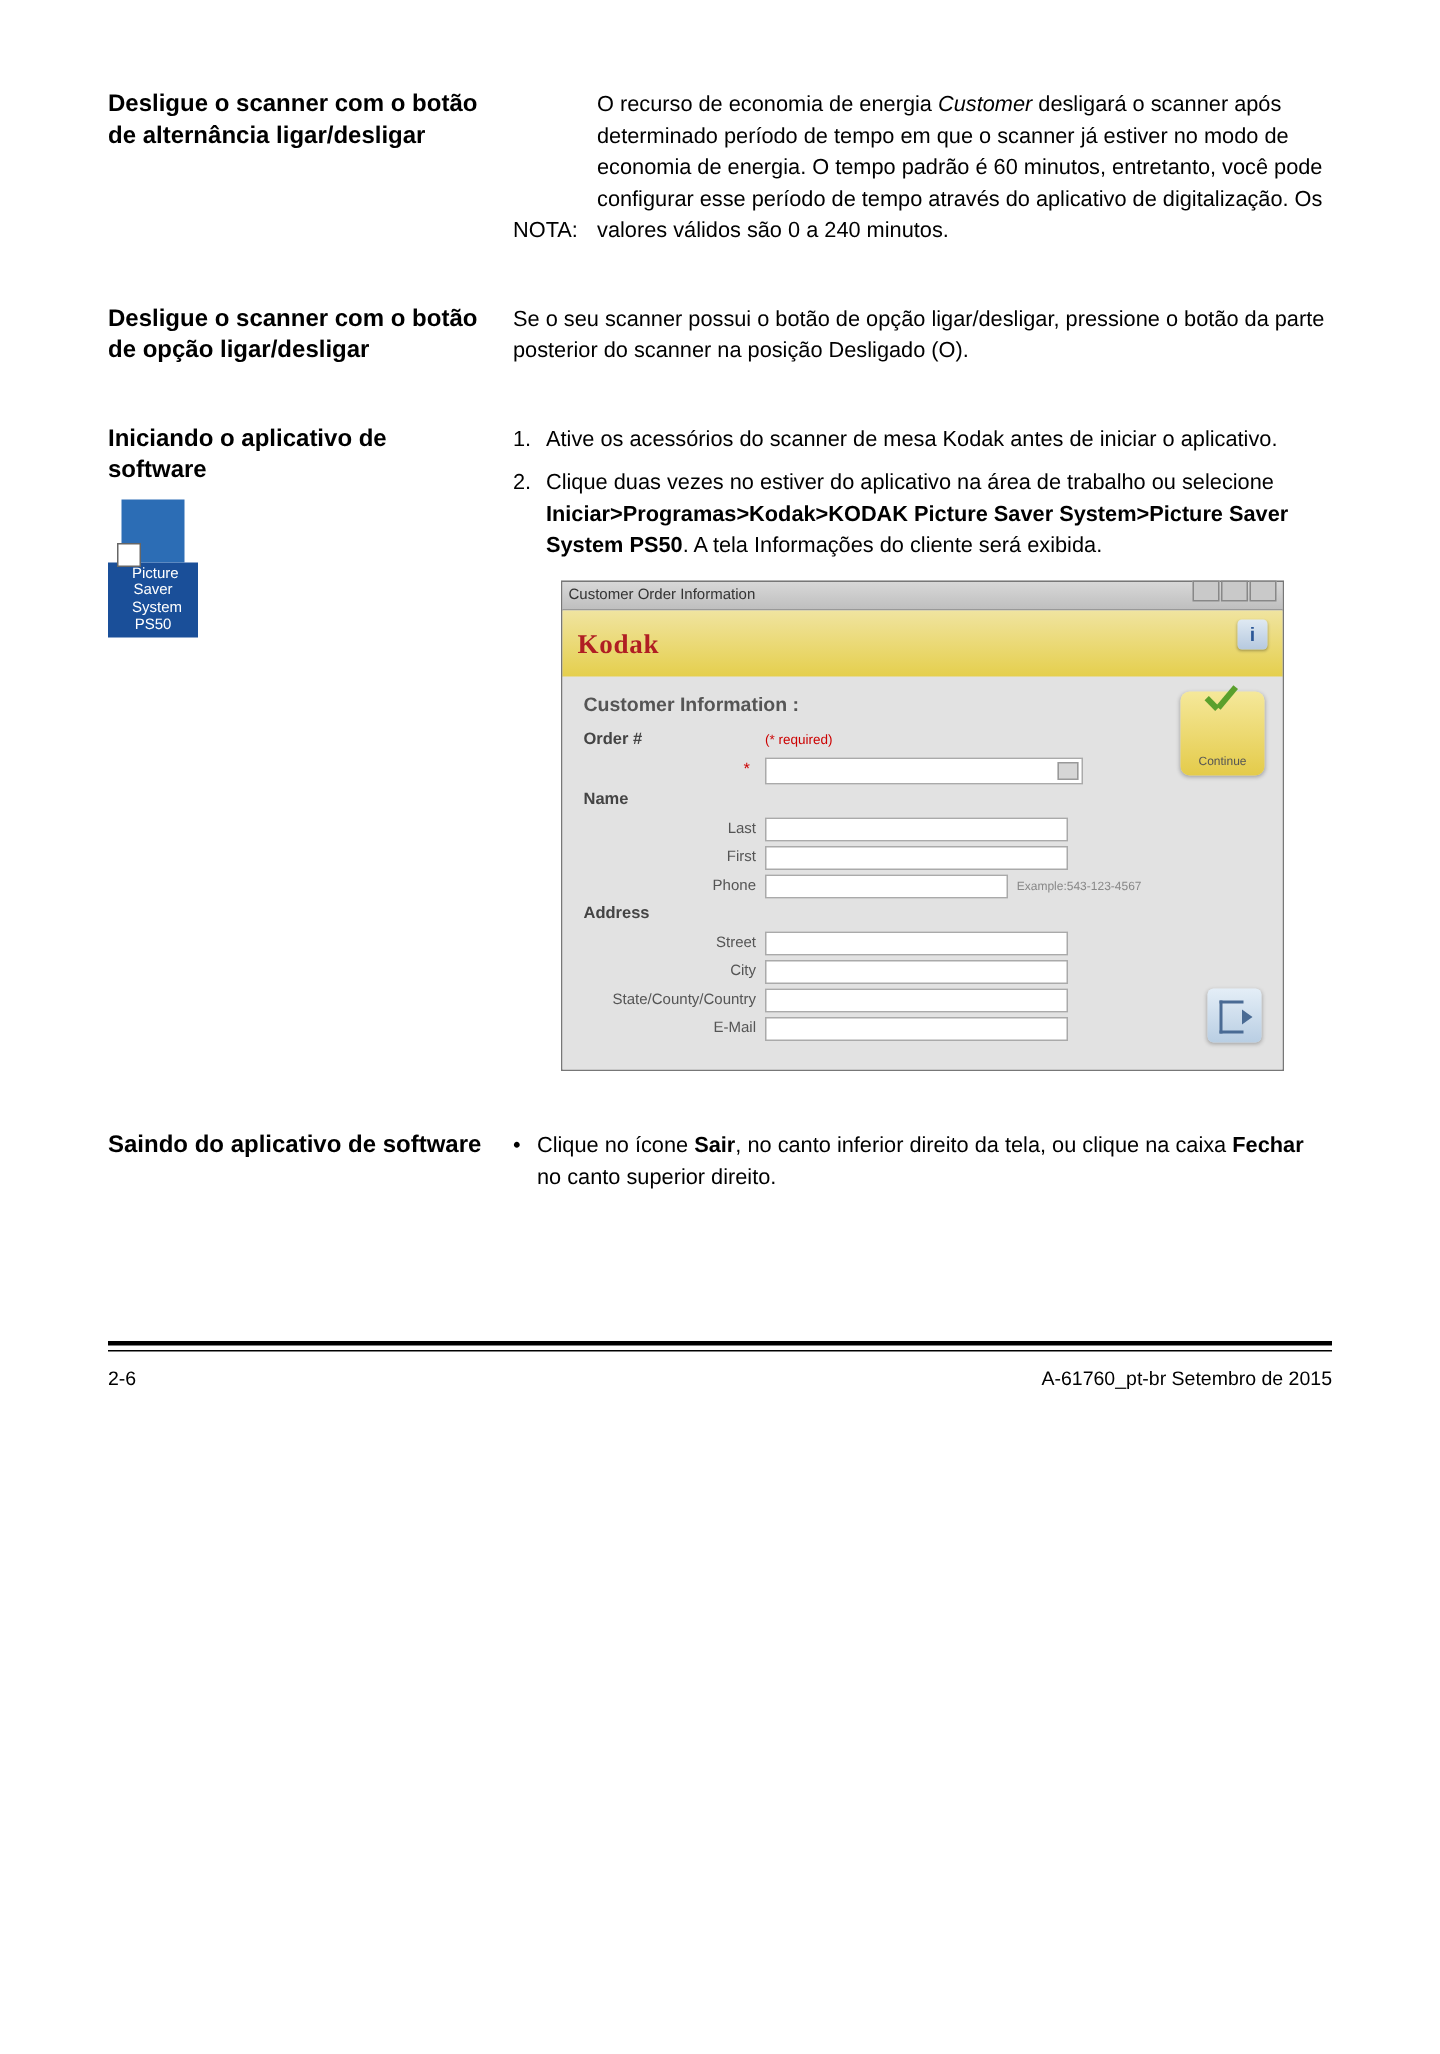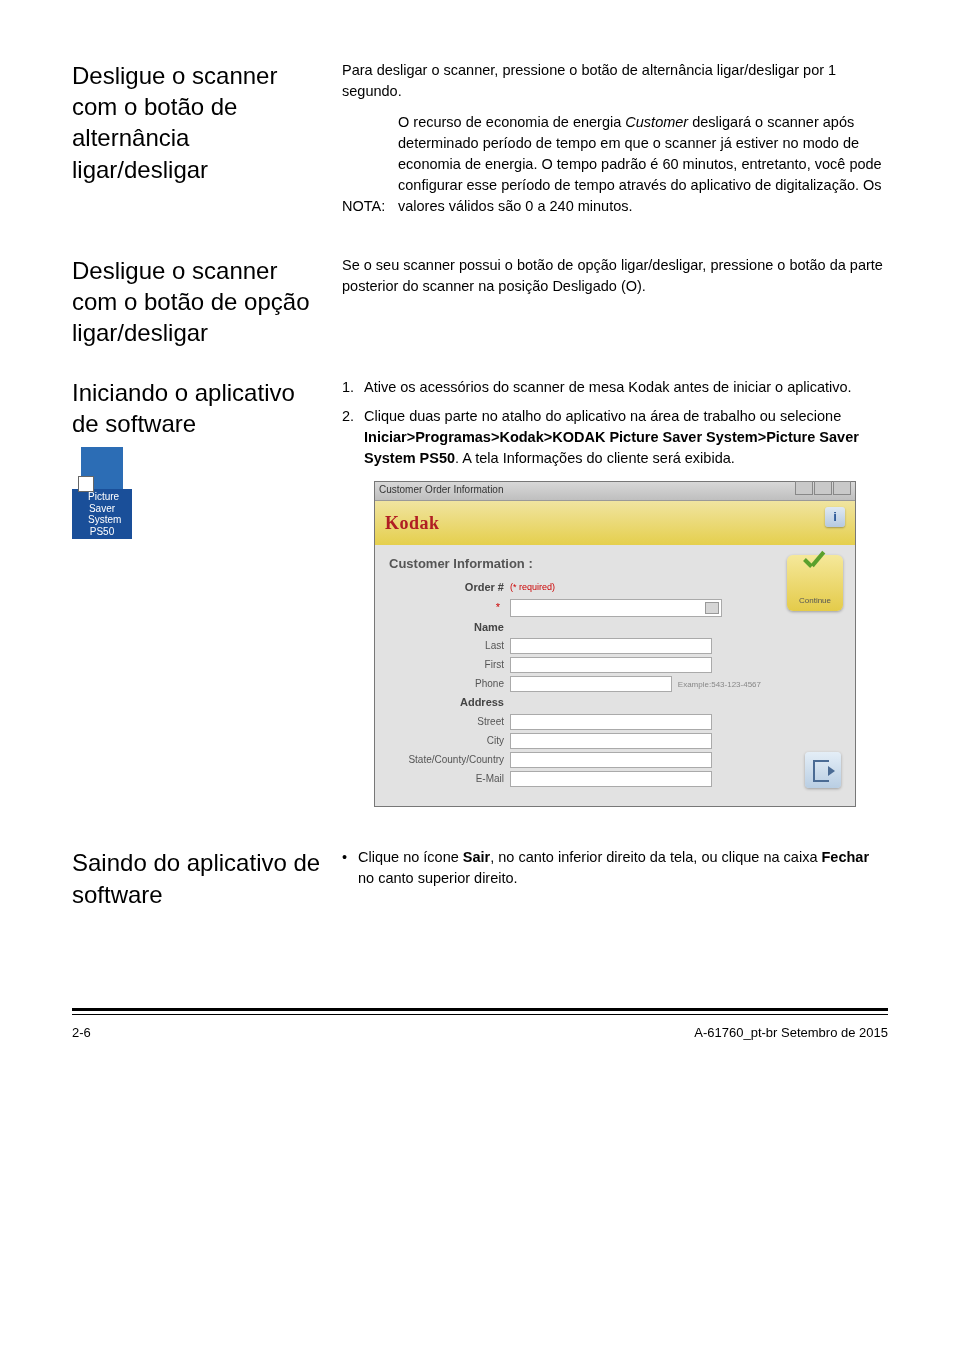--- a/index.html
+++ b/index.html
@@ -17,22 +17,22 @@
   .section {
     display: flex;
     margin-bottom: 28px;
   }
   .left {
     width: 250px;
     flex-shrink: 0;
     padding-right: 20px;
   }
   .left-heading {
-    font-size: 24px;
-    font-weight: normal;
+    font-size: 16px;
+    font-weight: bold;
     line-height: 1.3;
   }
   .right {
     flex: 1;
     font-size: 14.5px;
     line-height: 1.45;
   }
   .right p {
     margin: 0 0 10px 0;
   }
@@ -260,21 +260,21 @@
   }
   .form-label {
     width: 115px;
     text-align: right;
     font-size: 10px;
     color: #555;
     padding-right: 6px;
   }
   .group-label {
     width: 115px;
-    text-align: right;
+    text-align: left;
     font-size: 11px;
     color: #444;
     font-weight: bold;
     padding-right: 6px;
   }
   .form-input {
     flex: 1;
     max-width: 200px;
     height: 14px;
     background: #fff;
@@ -332,21 +332,20 @@
 </head>
 <body>
 
 <div class="page">
 
   <div class="section">
     <div class="left">
       <div class="left-heading">Desligue o scanner com o botão de alternância ligar/desligar</div>
     </div>
     <div class="right">
-      <p>Para desligar o scanner, pressione o botão de alternância ligar/desligar por 1 segundo.</p>
       <div class="note-row">
         <div class="note-label">NOTA:</div>
         <div class="note-body">
           <span>O recurso de economia de energia </span><span class="italic">Customer</span><span> desligará o scanner após determinado período de tempo em que o scanner já estiver no modo de economia de energia. O tempo padrão é 60 minutos, entretanto, você pode configurar esse período de tempo através do aplicativo de digitalização. Os valores válidos são 0 a 240 minutos.</span>
         </div>
       </div>
     </div>
   </div>
 
   <div class="section">
@@ -367,21 +366,21 @@
       </div>
     </div>
     <div class="right">
       <div class="list-item">
         <div class="list-num">1.</div>
         <div class="list-text">Ative os acessórios do scanner de mesa Kodak antes de iniciar o aplicativo.</div>
       </div>
       <div class="list-item">
         <div class="list-num">2.</div>
         <div class="list-text">
-          <span>Clique duas parte no atalho do aplicativo na área de trabalho ou selecione </span><span class="bold">Iniciar&gt;Programas&gt;Kodak&gt;KODAK Picture Saver System&gt;Picture Saver System PS50</span><span>. A tela Informações do cliente será exibida.</span>
+          <span>Clique duas vezes no estiver do aplicativo na área de trabalho ou selecione </span><span class="bold">Iniciar&gt;Programas&gt;Kodak&gt;KODAK Picture Saver System&gt;Picture Saver System PS50</span><span>. A tela Informações do cliente será exibida.</span>
         </div>
       </div>
 
       <div class="shot-wrap">
         <div class="shot-window">
           <div class="title-bar">
             <span class="title-text">Customer Order Information</span>
             <span class="win-btns"><span></span><span></span><span></span></span>
           </div>
           <div class="brand-bar">

